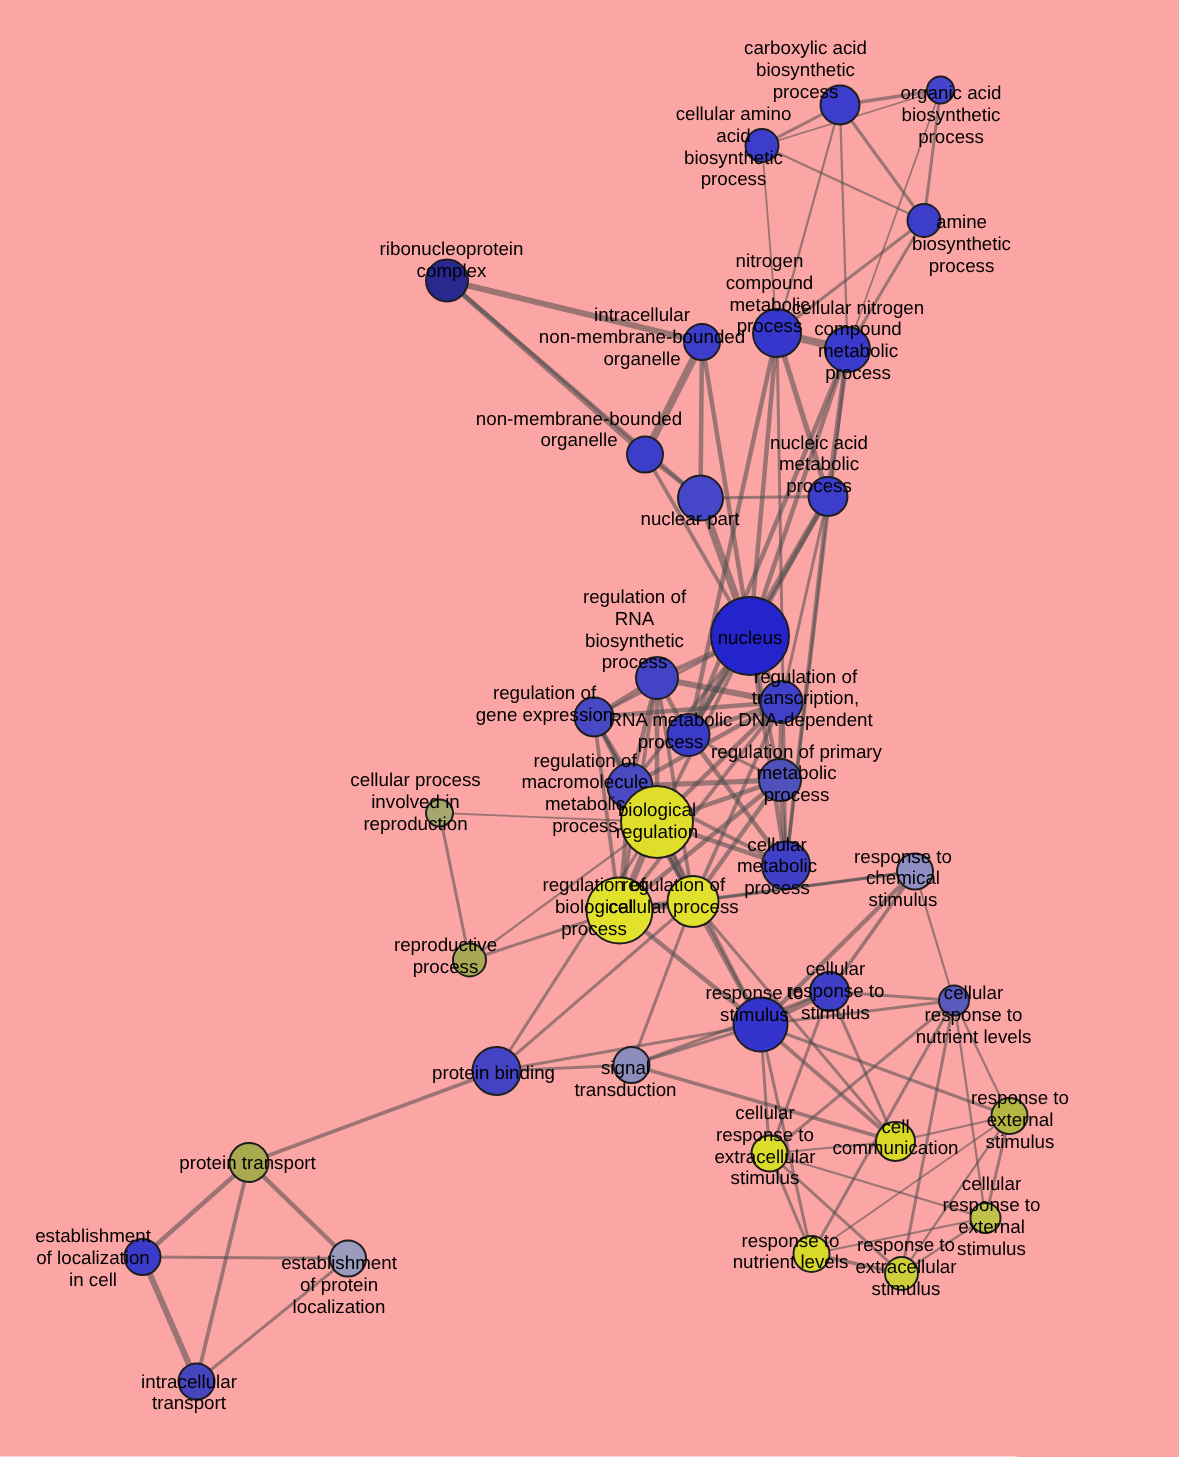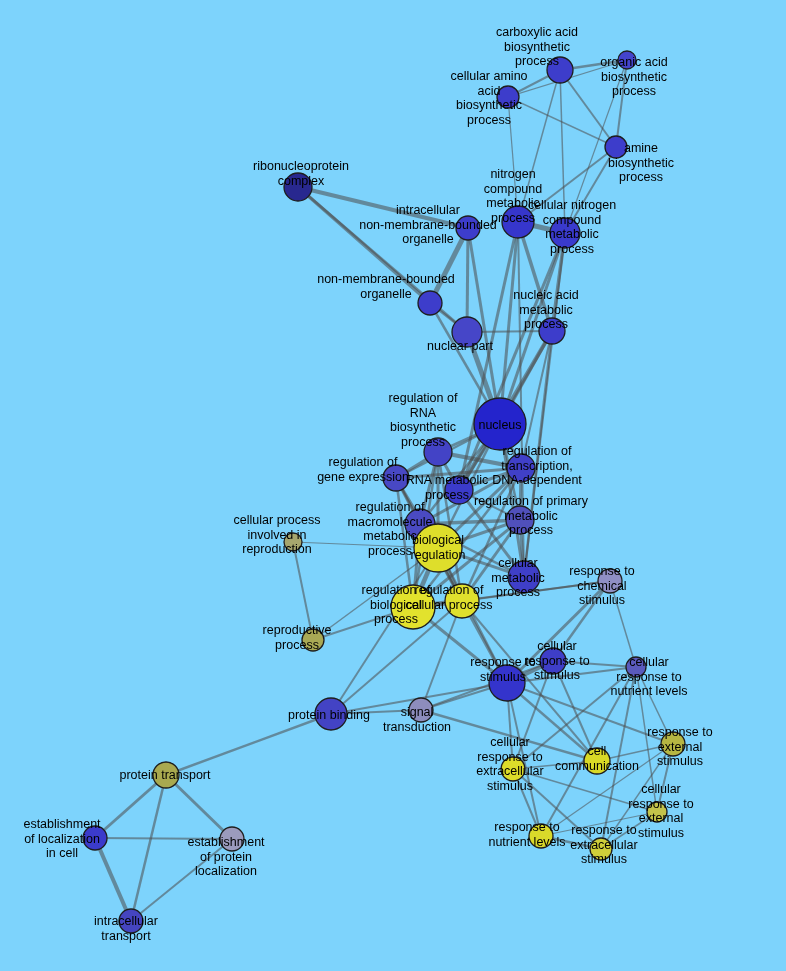--- a/index.html
+++ b/index.html
@@ -1,16 +1,16 @@
 <!DOCTYPE html>
 <html><head>
 <meta charset="utf-8">
 <style>
   html,body{margin:0;padding:0;background:#ffffff;}
-  .stage{position:relative;width:786px;height:971px;background:#7dd3fc;overflow:hidden;}
+  .stage{position:relative;width:786px;height:971px;background:#fca5a5;overflow:hidden;}
   svg{display:block;}
   svg text{
     font-family:"Liberation Sans","DejaVu Sans",sans-serif;
     font-size:12.5px;
     fill:#000000;
     text-anchor:middle;
   }
   .edge{stroke:#4c4c4c;fill:none;}
   .node{stroke:#1e1e1e;stroke-width:1.3;}
 </style>

